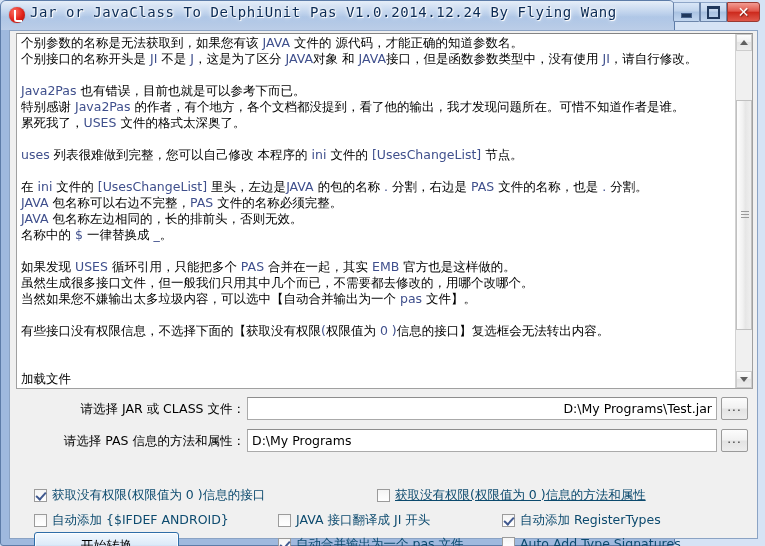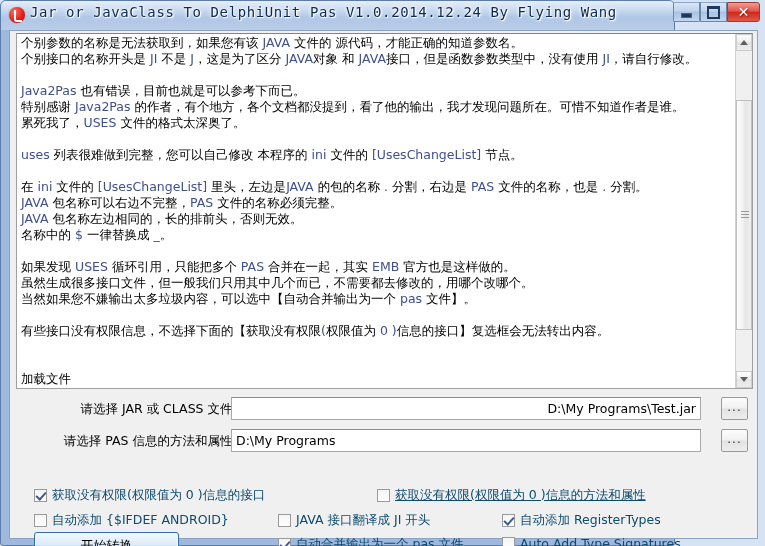--- a/index.html
+++ b/index.html
@@ -163,21 +163,21 @@
 
   
   .path-row { position: absolute; left: 0; width: 749px; height: 26px; }
   #row-jar { top: 366px; text-align: right; }
   #row-pas { top: 398px; }
   .path-label {
     position: absolute; right: 514px; top: 4px;
     font-size: 12.5px; color: #000000; white-space: nowrap;
   }
   .path-input {
-    position: absolute; left: 221px; top: 0;
+    position: absolute; left: 237px; top: 0;
     width: 470px; height: 23px;
     background: #ffffff;
     border: 1px solid #aaaaaa;
     border-top-color: #8d8d8d;
     box-sizing: border-box;
     font-size: 12.5px; color: #000000;
     padding: 3px 4px;
     font-family: "DejaVu Sans", "Liberation Sans", sans-serif;
     white-space: nowrap; overflow: hidden;
   }

